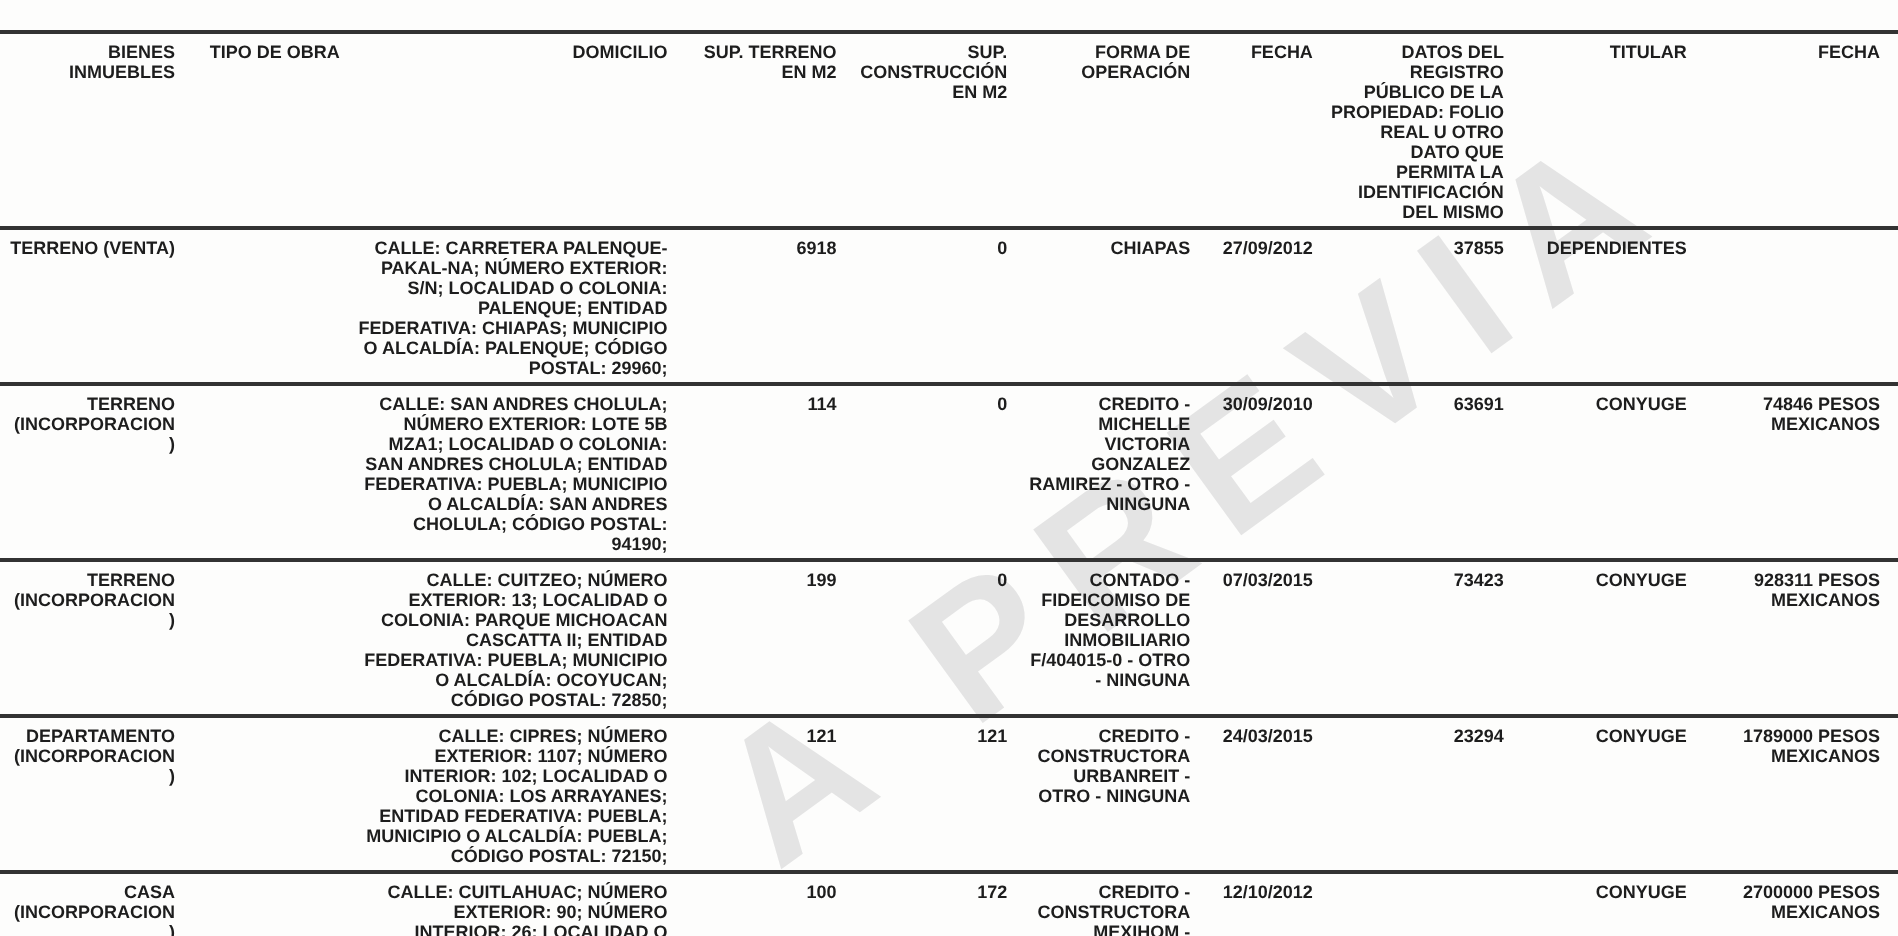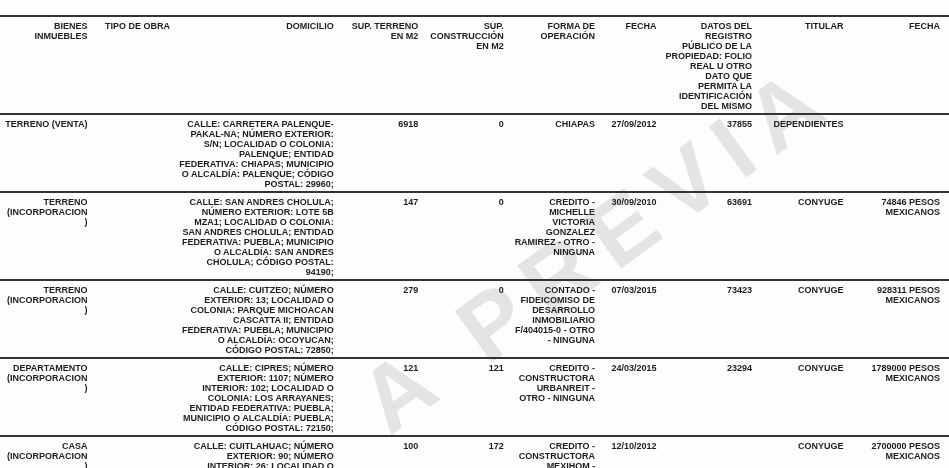--- a/index.html
+++ b/index.html
@@ -103,33 +103,33 @@
       <td>CHIAPAS</td>
       <td>27/09/2012</td>
       <td>37855</td>
       <td>DEPENDIENTES</td>
       <td></td>
     </tr>
     <tr class="h-r1">
       <td class="first">TERRENO (INCORPORACION)</td>
       <td></td>
       <td>CALLE: SAN ANDRES CHOLULA; NÚMERO EXTERIOR: LOTE 5B MZA1; LOCALIDAD O COLONIA: SAN ANDRES CHOLULA; ENTIDAD FEDERATIVA: PUEBLA; MUNICIPIO O ALCALDÍA: SAN ANDRES CHOLULA; CÓDIGO POSTAL: 94190;</td>
-      <td>147</td>
+      <td>114</td>
       <td>0</td>
       <td>CREDITO - MICHELLE VICTORIA GONZALEZ RAMIREZ - OTRO - NINGUNA</td>
       <td>30/09/2010</td>
       <td>63691</td>
       <td>CONYUGE</td>
       <td>74846 PESOS MEXICANOS</td>
     </tr>
     <tr class="h-r2">
       <td class="first">TERRENO (INCORPORACION)</td>
       <td></td>
       <td>CALLE: CUITZEO; NÚMERO EXTERIOR: 13; LOCALIDAD O COLONIA: PARQUE MICHOACAN CASCATTA II; ENTIDAD FEDERATIVA: PUEBLA; MUNICIPIO O ALCALDÍA: OCOYUCAN; CÓDIGO POSTAL: 72850;</td>
-      <td>279</td>
+      <td>199</td>
       <td>0</td>
       <td>CONTADO - FIDEICOMISO DE DESARROLLO INMOBILIARIO F/404015-0 - OTRO - NINGUNA</td>
       <td>07/03/2015</td>
       <td>73423</td>
       <td>CONYUGE</td>
       <td>928311 PESOS MEXICANOS</td>
     </tr>
     <tr class="h-r3">
       <td class="first">DEPARTAMENTO (INCORPORACION)</td>
       <td></td>

